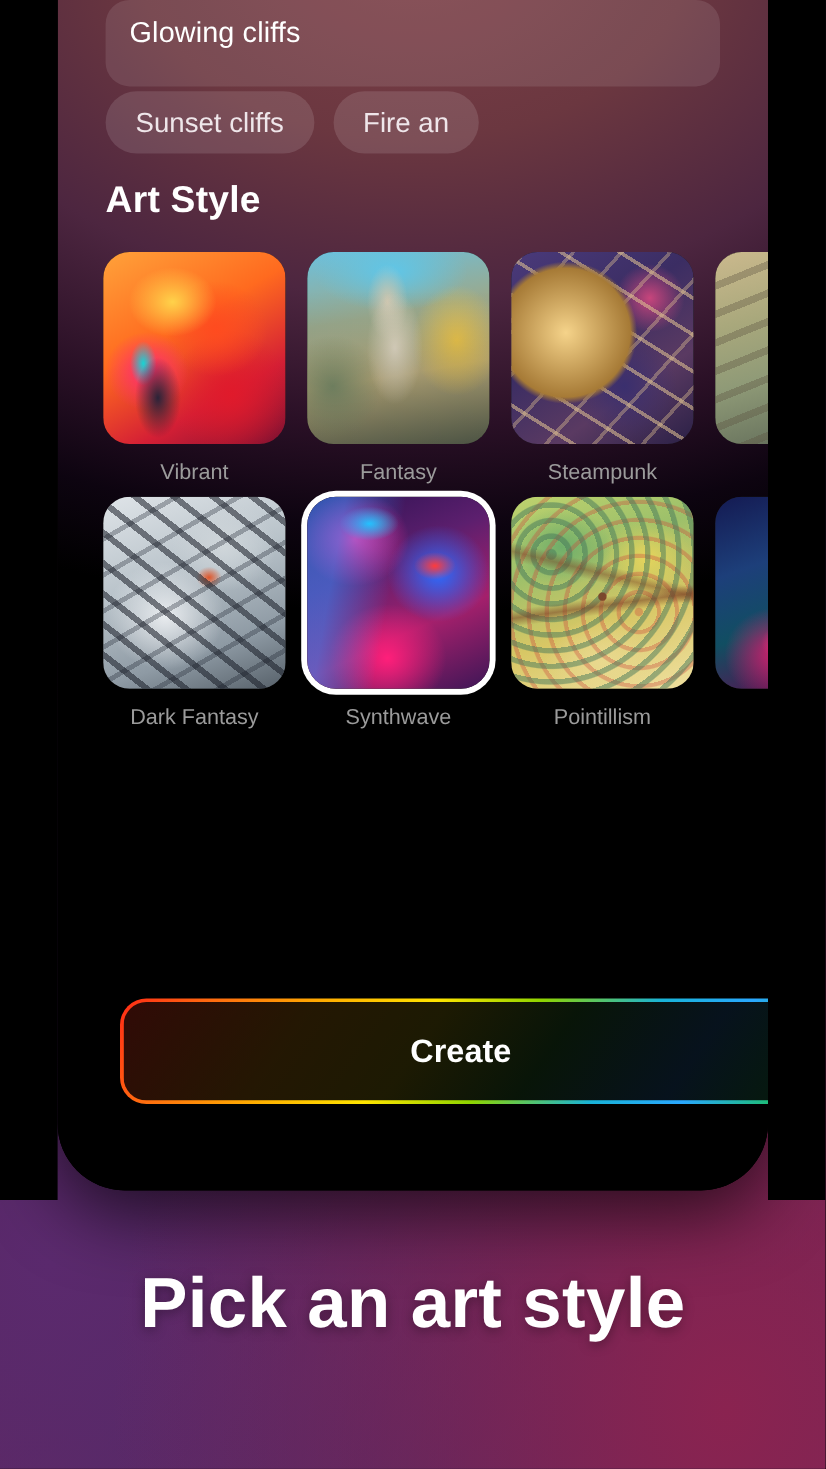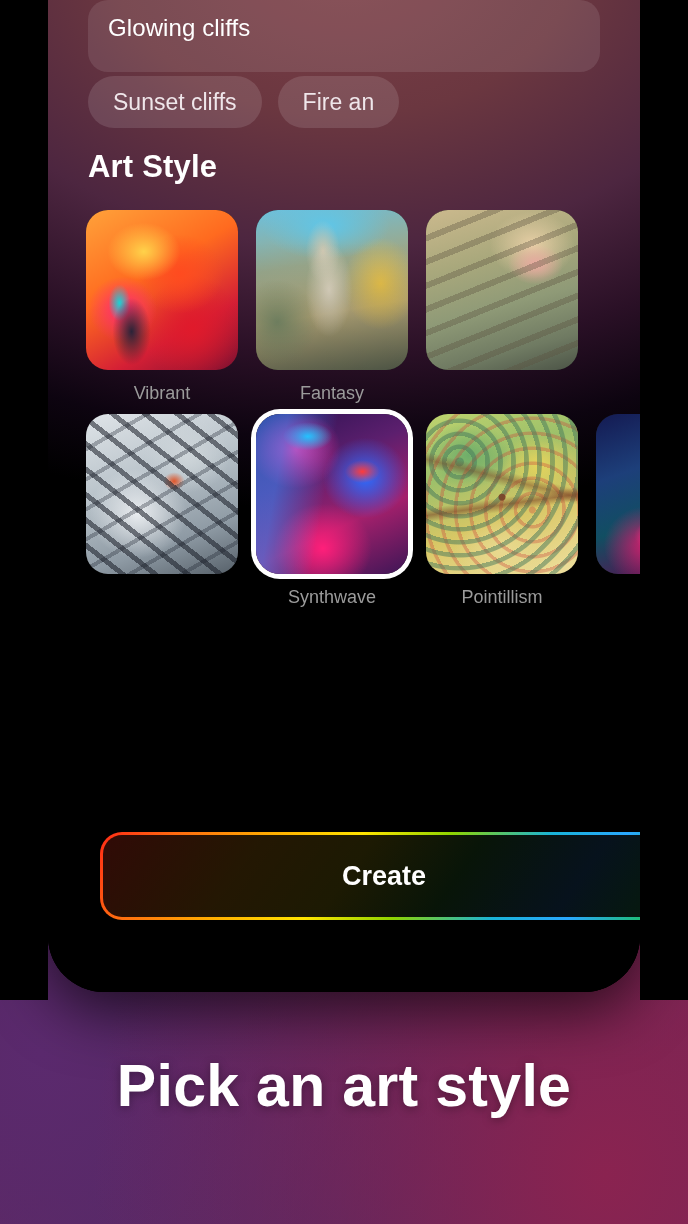--- a/index.html
+++ b/index.html
@@ -293,34 +293,41 @@
           <div class="style-label">Vibrant</div>
         </div>
 
         <div class="style-cell">
           <div class="style-thumb">
             <div class="art art-fantasy"></div>
           </div>
           <div class="style-label">Fantasy</div>
         </div>
 
+        <div class="style-cell">
+          <div class="style-thumb">
+            <div class="art art-steampunk"></div>
+          </div>
+          <div class="style-label">Steampunk</div>
+        </div>
 
         <div class="style-cell">
           <div class="style-thumb">
             <div class="art art-ukiyo"></div>
           </div>
 
         </div>
       </div>
 
       <div class="style-row">
         <div class="style-cell">
           <div class="style-thumb">
             <div class="art art-darkfantasy"></div>
           </div>
+          <div class="style-label">Dark Fantasy</div>
         </div>
 
         <div class="style-cell selected">
           <div class="style-thumb">
             <div class="art art-synthwave"></div>
           </div>
           <div class="style-label">Synthwave</div>
         </div>
 
         <div class="style-cell">

